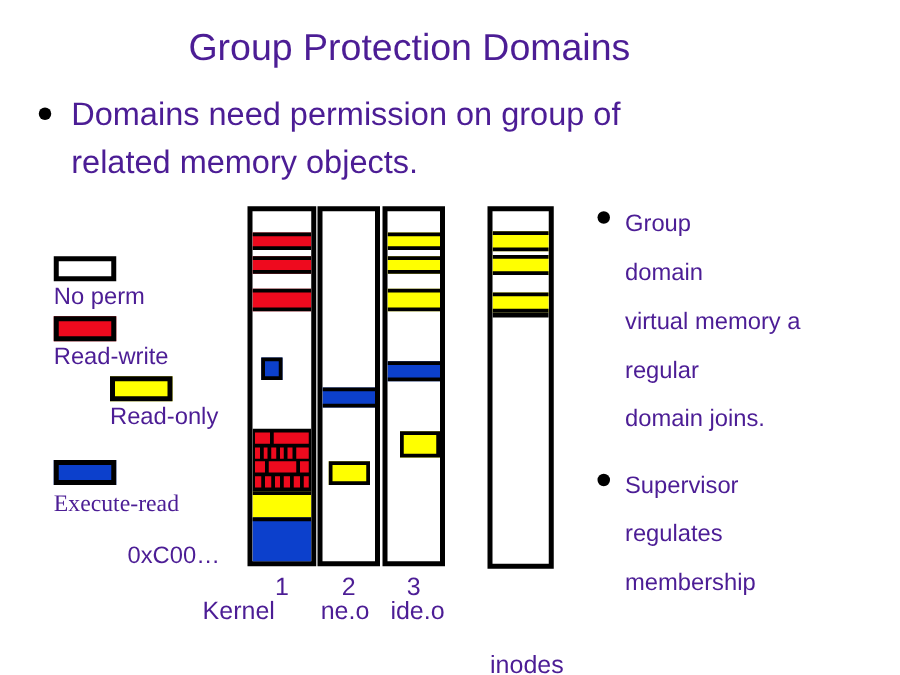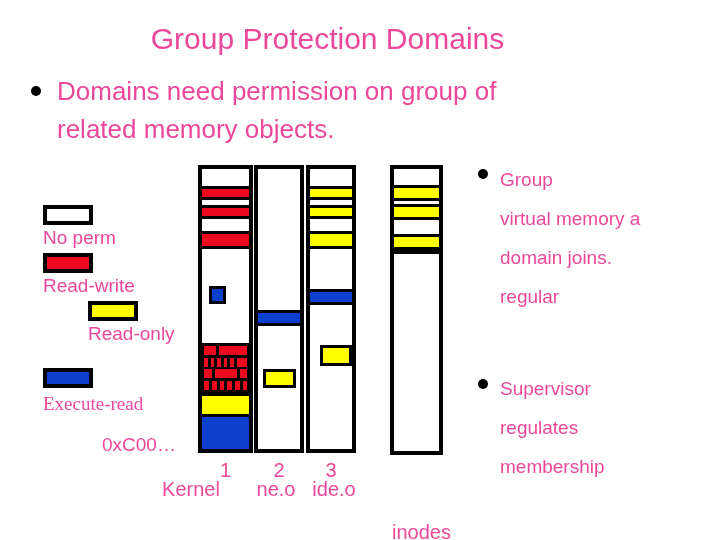--- a/index.html
+++ b/index.html
@@ -1,17 +1,17 @@
 <!DOCTYPE html>
 <html><head>
 <meta charset="utf-8">
 <style>
   html,body{margin:0;padding:0;background:#fff;}
   .slide{position:relative;width:720px;height:540px;background:#ffffff;overflow:hidden;
-         font-family:"Liberation Sans",sans-serif;color:#ec4899;}
+         font-family:"Liberation Sans",sans-serif;color:#4c1d95;}
   .title{position:absolute;top:22px;left:0;right:65px;text-align:center;font-size:30px;}
   .bullet-dot{position:absolute;width:10px;height:10px;border-radius:50%;background:#000;}
   #dot-main{left:31px;top:86px;}
   #dot-rb0{left:478px;top:169px;}
   #dot-rb1{left:478px;top:379px;}
   .main-bullet{position:absolute;left:57px;top:72px;font-size:26px;line-height:38px;white-space:nowrap;}
   .right-bullet{position:absolute;left:500px;font-size:19px;line-height:39px;white-space:nowrap;}
   #rb-0{top:160px;}
   #rb-1{top:369px;}
   
@@ -46,23 +46,24 @@
 
   <div class="bullet-dot" id="dot-main"></div>
   <div class="main-bullet">
     <div>Domains need permission on group of</div>
     <div>related memory objects.</div>
   </div>
 
   <div class="bullet-dot" id="dot-rb0"></div>
   <div class="right-bullet" id="rb-0">
     <div>Group</div>
+    <div>domain</div>
     <div>virtual memory a</div>
+    <div>regular</div>
     <div>domain joins.</div>
-    <div>regular</div>
   </div>
 
   <div class="bullet-dot" id="dot-rb1"></div>
   <div class="right-bullet" id="rb-1">
     <div>Supervisor</div>
     <div>regulates</div>
     <div>membership</div>
   </div>
 
   <div id="legend">

